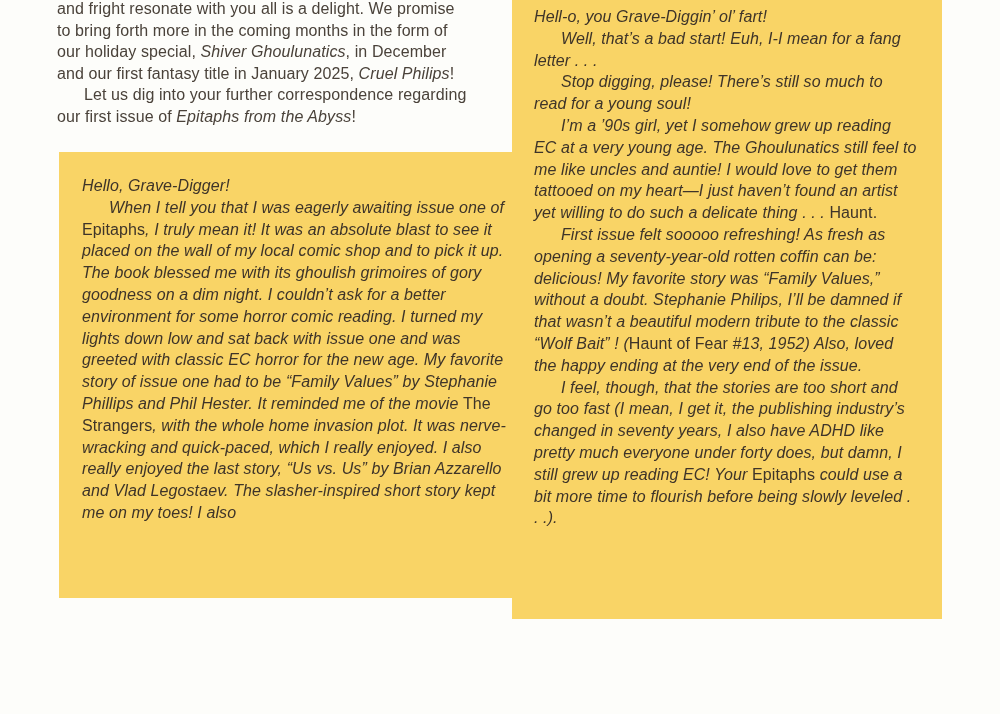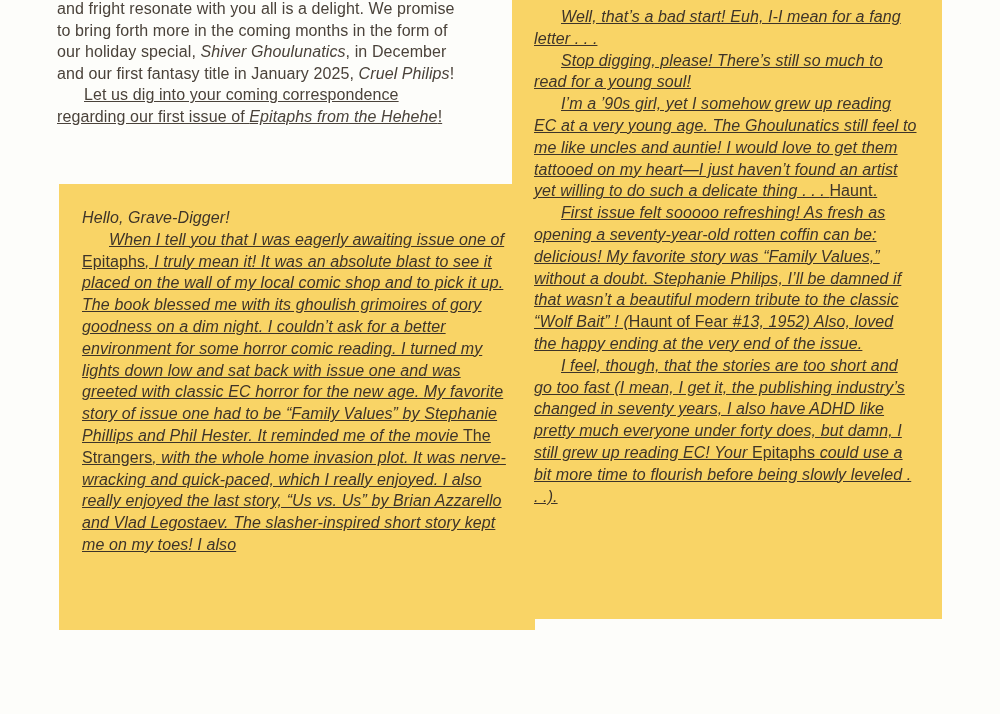--- a/index.html
+++ b/index.html
@@ -27,44 +27,45 @@
     position:absolute;
     background:var(--letter-bg);
     color:var(--letter-text);
     font-size:16px;line-height:21.8px;
     font-style:italic;
     letter-spacing:0.1px;
     box-sizing:border-box;
   }
   .letter-box .seg.roman{font-style:normal;}
   .letter-box.left{
-    left:59px;top:184px;width:476px;height:446px;
+    left:59px;top:152px;width:476px;height:446px;
     padding:23px 21px 0 23px;
   }
   .letter-box.right{
     left:512px;top:0;width:430px;height:619px;
     padding:6px 24px 0 22px;
   }
   .para{margin:0;}
-  .para.indent{text-indent:27px;text-decoration:underline;}
+  .para.indent{text-indent:27px;}
 </style>
 </head>
 <body>
 
 <div class="page">
   <div class="intro">
       <p class="para"><span class="seg">and fright resonate with you all is a delight. We promise to bring forth more in the coming months in the form of our holiday special, </span><span class="seg italic">Shiver Ghoulunatics</span><span class="seg">, in December and our first fantasy title in January 2025, </span><span class="seg italic">Cruel Philips</span><span class="seg">!</span></p>
-      <p class="para indent"><span class="seg">Let us dig into your coming correspondence regarding our first issue of </span><span class="seg italic">Epitaphs from the Hehehe</span><span class="seg">!</span></p>
+      <p class="para indent"><span class="seg">Let us dig into your further correspondence regarding our first issue of </span><span class="seg italic">Epitaphs from the Abyss</span><span class="seg">!</span></p>
     </div>
 
   <div class="letter-box left">
       <p class="para"><span class="seg">Hello, Grave-Digger!</span></p>
       <p class="para indent"><span class="seg">When I tell you that I was eagerly awaiting issue one of </span><span class="seg roman">Epitaphs</span><span class="seg">, I truly mean it! It was an absolute blast to see it placed on the wall of my local comic shop and to pick it up. The book blessed me with its ghoulish grimoires of gory goodness on a dim night. I couldn’t ask for a better environment for some horror comic reading. I turned my lights down low and sat back with issue one and was greeted with classic EC horror for the new age. My favorite story of issue one had to be “Family Values” by Stephanie Phillips and Phil Hester. It reminded me of the movie </span><span class="seg roman">The Strangers</span><span class="seg">, with the whole home invasion plot. It was nerve-wracking and quick-paced, which I really enjoyed. I also really enjoyed the last story, “Us vs. Us” by Brian Azzarello and Vlad Legostaev. The slasher-inspired short story kept me on my toes! I also</span></p>
     </div>
 
   <div class="letter-box right">
+      <p class="para"><span class="seg">Hell-o, you Grave-Diggin’ ol’ fart!</span></p>
       <p class="para indent"><span class="seg">Well, that’s a bad start! Euh, I-I mean for a fang letter . . .</span></p>
       <p class="para indent"><span class="seg">Stop digging, please! There’s still so much to read for a young soul!</span></p>
       <p class="para indent"><span class="seg">I’m a ’90s girl, yet I somehow grew up reading EC at a very young age. The Ghoulunatics still feel to me like uncles and auntie! I would love to get them tattooed on my heart—I just haven’t found an artist yet willing to do such a delicate thing . . . </span><span class="seg roman">Haunt.</span></p>
       <p class="para indent"><span class="seg">First issue felt sooooo refreshing! As fresh as opening a seventy-year-old rotten coffin can be: delicious! My favorite story was “Family Values,” without a doubt. Stephanie Philips, I’ll be damned if that wasn’t a beautiful modern tribute to the classic “Wolf Bait” ! (</span><span class="seg roman">Haunt of Fear</span><span class="seg"> #13, 1952) Also, loved the happy ending at the very end of the issue.</span></p>
       <p class="para indent"><span class="seg">I feel, though, that the stories are too short and go too fast (I mean, I get it, the publishing industry’s changed in seventy years, I also have ADHD like pretty much everyone under forty does, but damn, I still grew up reading EC! Your </span><span class="seg roman">Epitaphs</span><span class="seg"> could use a bit more time to flourish before being slowly leveled . . .).</span></p>
     </div>
 </div>
 
 </body></html>

